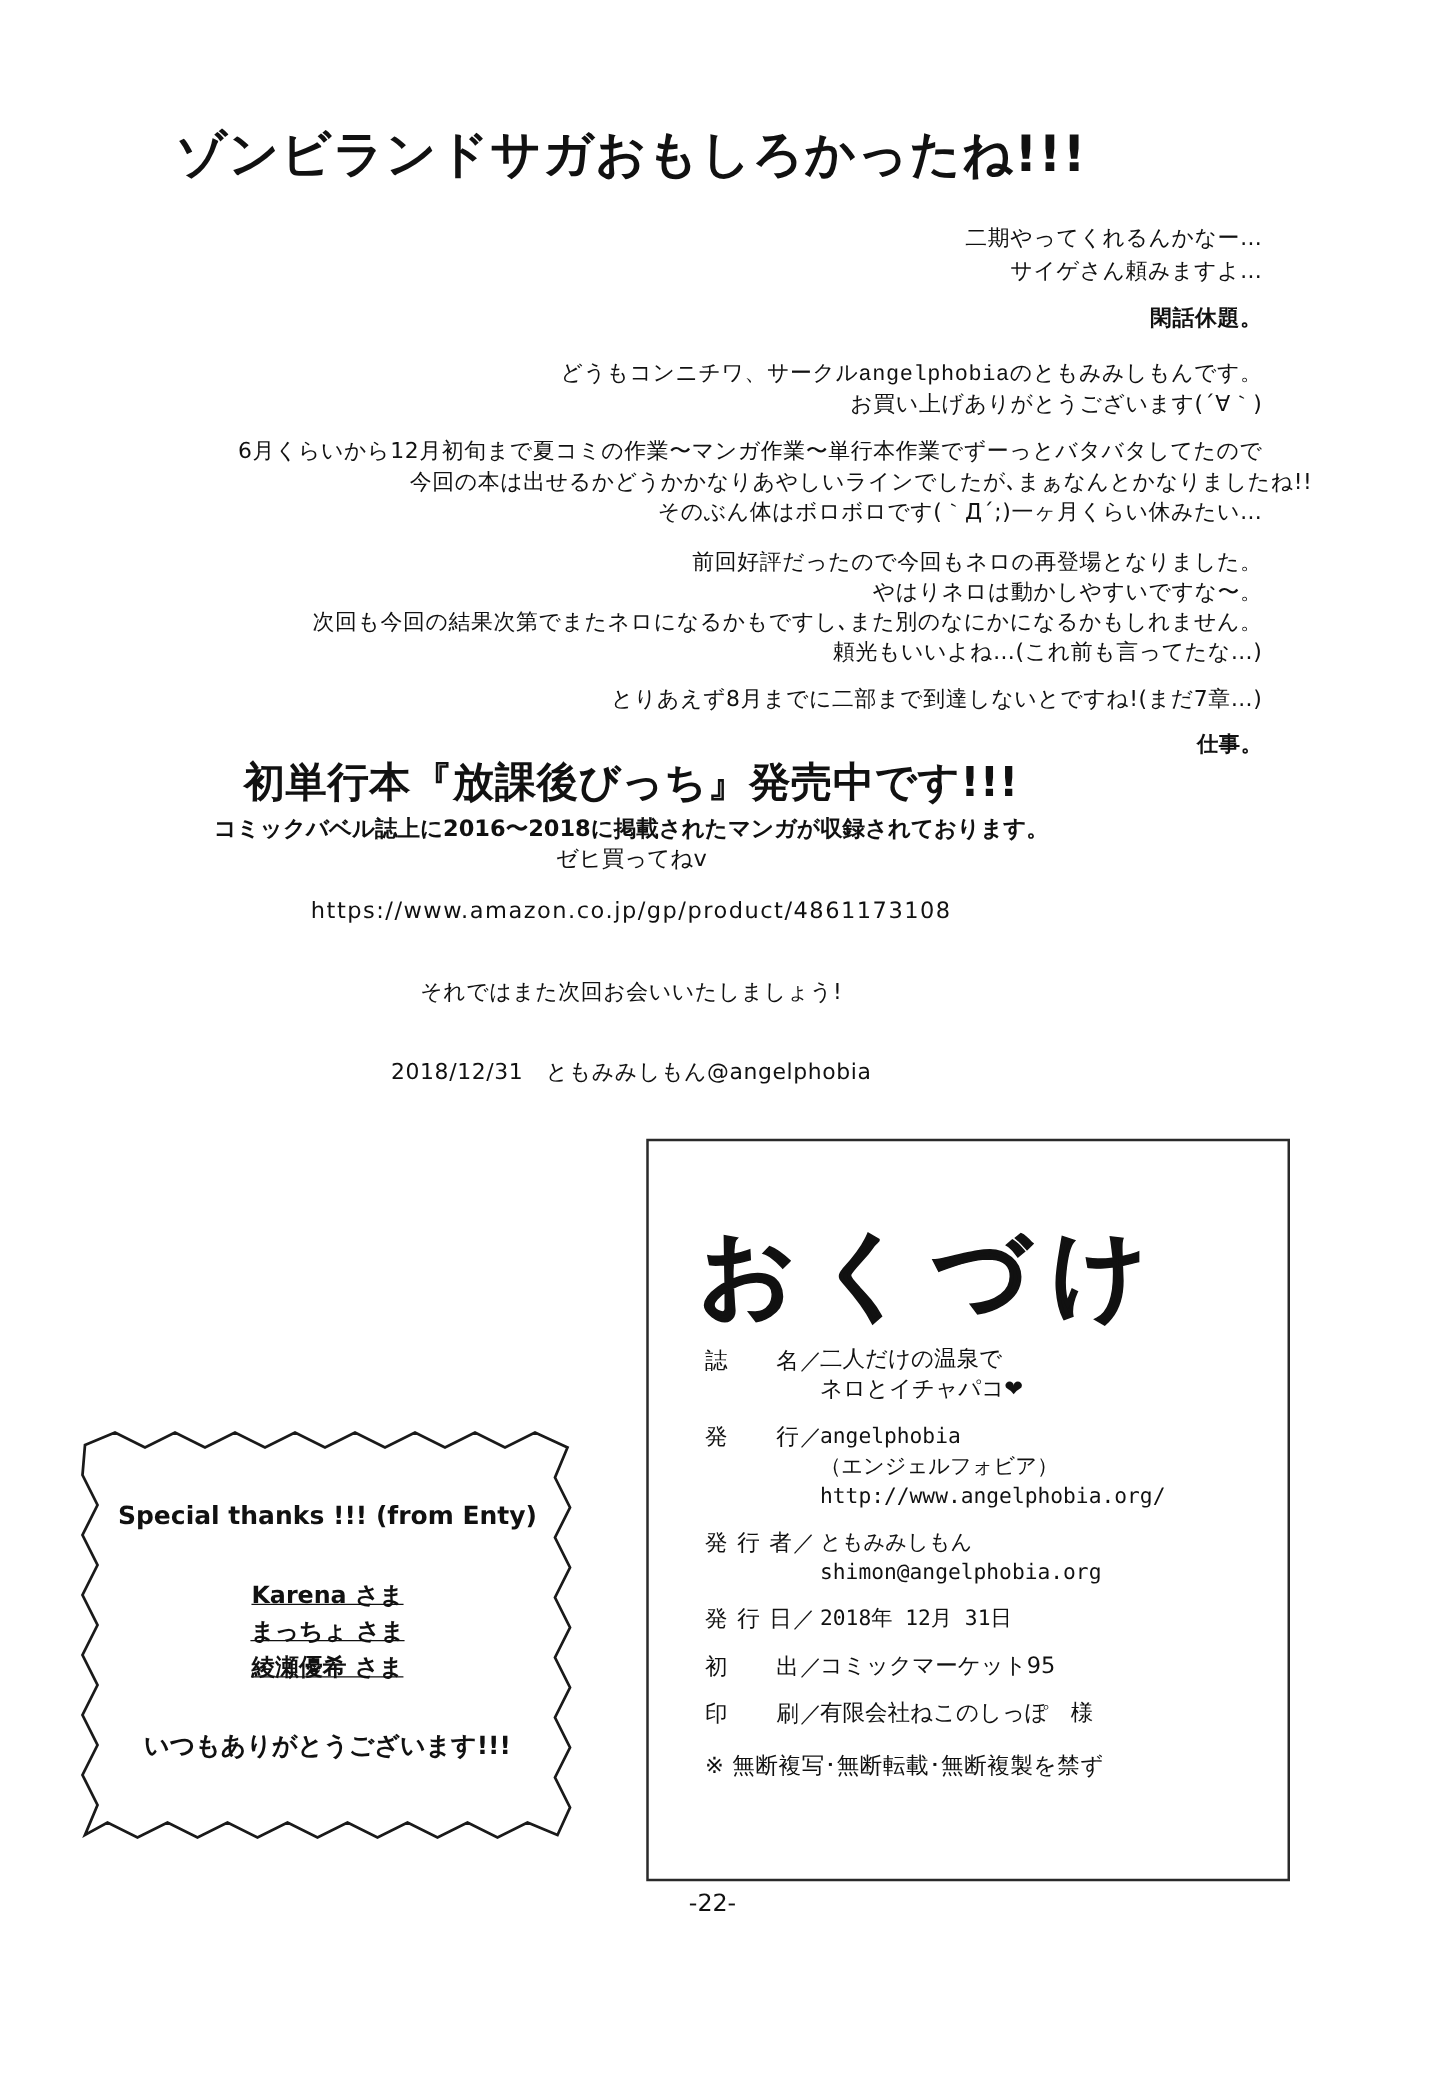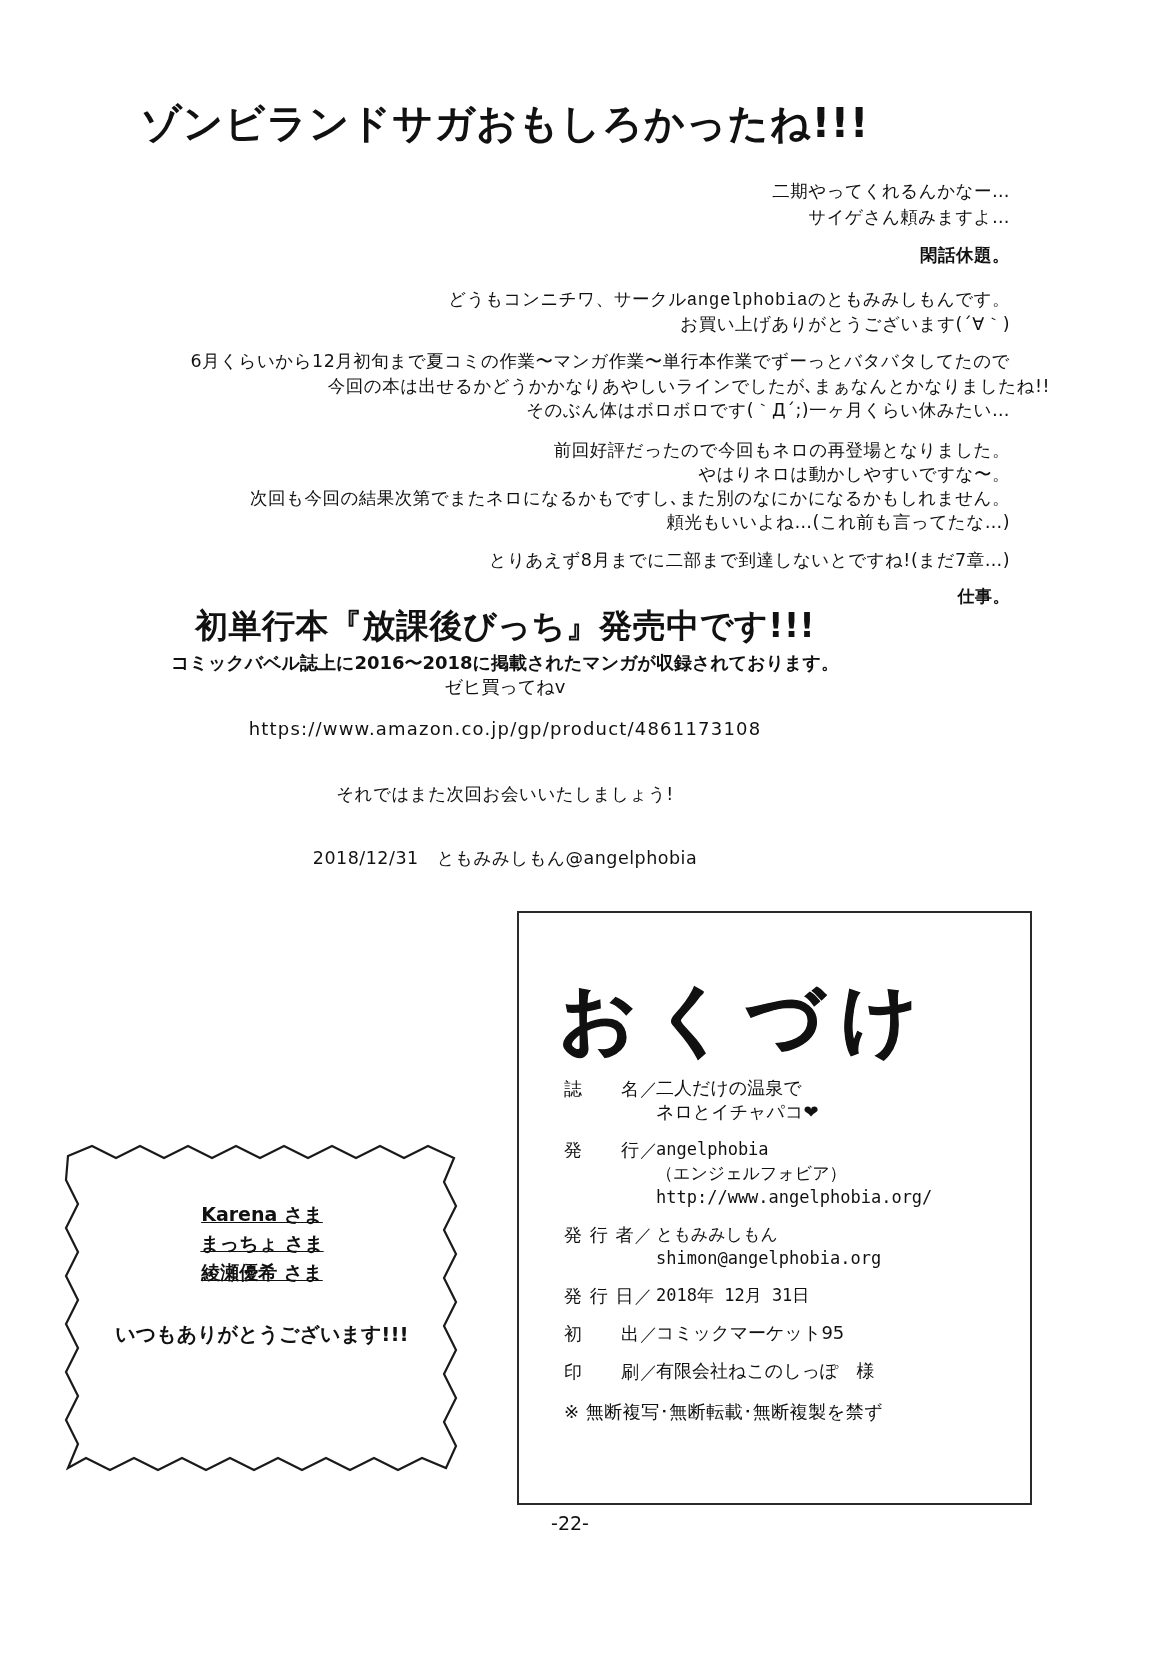--- a/index.html
+++ b/index.html
@@ -287,18 +287,19 @@
 <div class="page-number">-22-</div>
 
 <div class="thanks-wrap">
   <svg width="400" height="336" viewBox="0 0 400 336">
     <polygon points="6,14 30,4 54,16 78,4 102,16 126,4 150,16 174,4 198,16 222,4 246,16 270,4 294,16 318,4 342,16 366,4 392,16
                      382,40 394,64 382,88 394,112 382,136 394,160 382,184 394,208 382,232 394,256 382,280 394,304 384,326
                      360,316 336,328 312,316 288,328 264,316 240,328 216,316 192,328 168,316 144,328 120,316 96,328 72,316 48,328 24,316 6,326
                      16,302 4,278 16,254 4,230 16,206 4,182 16,158 4,134 16,110 4,86 16,62 4,38" fill="#ffffff" stroke="#1a1a1a" stroke-width="2.2" stroke-linejoin="miter"></polygon>
   </svg>
   <div class="thanks-content">
+    <div class="thanks-title">Special thanks !!! (from Enty)</div>
     <div class="thanks-name">Karena さま</div>
     <div class="thanks-name">まっちょ さま</div>
     <div class="thanks-name">綾瀬優希 さま</div>
     <div class="thanks-footer">いつもありがとうございます!!!</div>
   </div>
 </div>
 
 </body></html>

